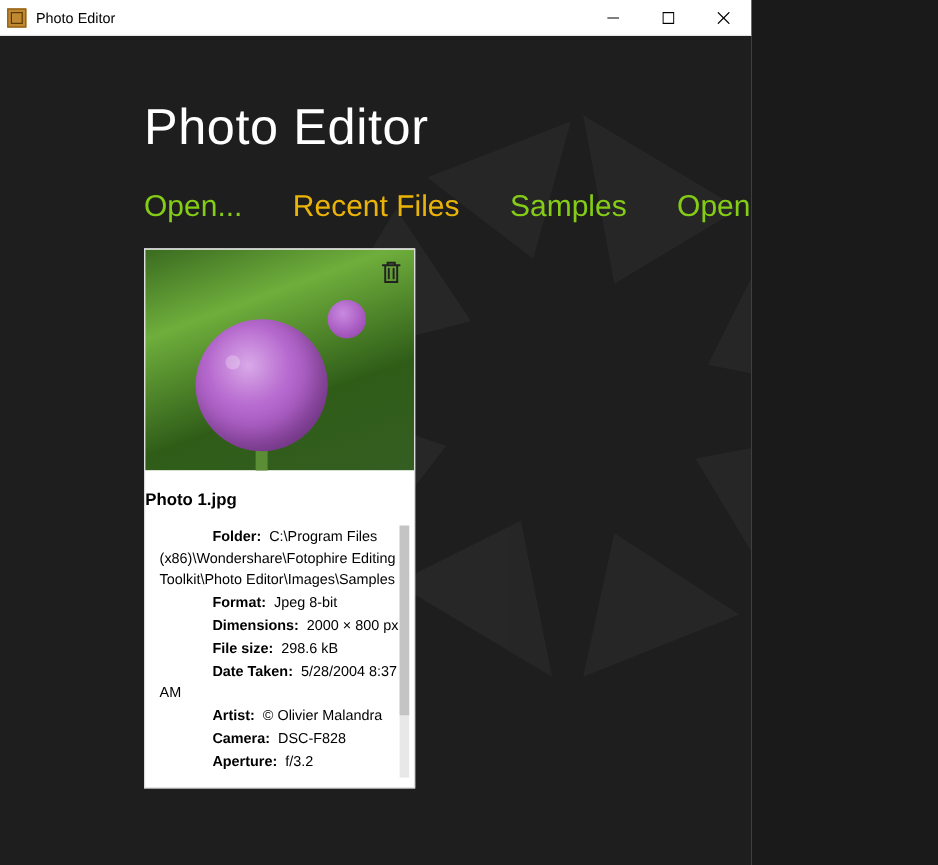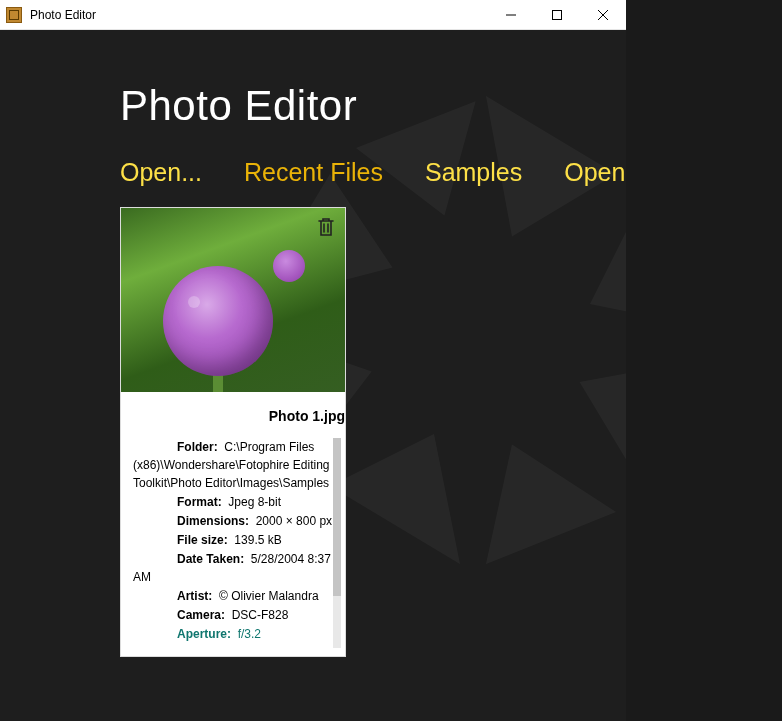--- a/index.html
+++ b/index.html
@@ -43,21 +43,21 @@
     }
     .inner { position: relative; padding: 52px 0 0 120px; }
     .app-title {
       font-size: 42px; font-weight: 300; color: #ffffff;
       letter-spacing: 0.5px; margin-bottom: 28px;
     }
     .tabs {
       display: flex; gap: 42px; font-size: 25px; font-weight: 300;
       margin-bottom: 20px;
     }
-    .tab { color: #fde047; cursor: pointer; }
+    .tab { color: #84cc16; cursor: pointer; }
     .tab.active { color: #eab308; }
     .recent-area {
       display: flex; gap: 16px;
     }
     .card {
       width: 226px; background: #ffffff;
       display: flex; flex-direction: column;
       position: relative;
       border: 1px solid #dcdcdc;
     }
@@ -94,31 +94,31 @@
       background: radial-gradient(circle at 40% 35%, #c98adf 0%, #a759c0 60%, #8a3fa6 100%);
     }
     .trash-icon {
       position: absolute; right: 8px; top: 8px;
       width: 22px; height: 22px;
       display: flex; align-items: center; justify-content: center;
       cursor: pointer;
       z-index: 5;
     }
     .card-title {
-      text-align: right; font-weight: 700; font-size: 14px;
+      text-align: left; font-weight: 700; font-size: 14px;
       color: #000; padding: 16px 0 14px 0;
     }
     .meta {
       padding: 0 12px 12px 12px; font-size: 12px; color: #000;
       line-height: 1.5;
       position: relative;
     }
     .meta-row { margin-bottom: 1px; }
     .meta-row .lbl { font-weight: 700; padding-left: 44px; }
-    .meta-row.fade { color: #0f766e; }
+    .meta-row.fade { color: #000000; }
     .meta-scroll {
       position: absolute; right: 4px; top: 0; bottom: 8px;
       width: 8px; background: #e8e8e8;
     }
     .meta-scroll-thumb {
       position: absolute; left: 0; right: 0; top: 0;
       height: 75%; background: #c4c4c4;
     }
   </style>
 </head>
@@ -196,21 +196,21 @@
             <div class="meta-row">
               <span class="lbl">Format:</span>
               &nbsp;<span>Jpeg 8-bit</span>
             </div>
             <div class="meta-row">
               <span class="lbl">Dimensions:</span>
               &nbsp;<span>2000 × 800 px</span>
             </div>
             <div class="meta-row">
               <span class="lbl">File size:</span>
-              &nbsp;<span>139.5 kB</span>
+              &nbsp;<span>298.6 kB</span>
             </div>
             <div class="meta-row">
               <span class="lbl">Date Taken:</span>
               &nbsp;<span>5/28/2004 8:37 AM</span>
             </div>
             <div class="meta-row">
               <span class="lbl">Artist:</span>
               &nbsp;<span>© Olivier Malandra</span>
             </div>
             <div class="meta-row">

